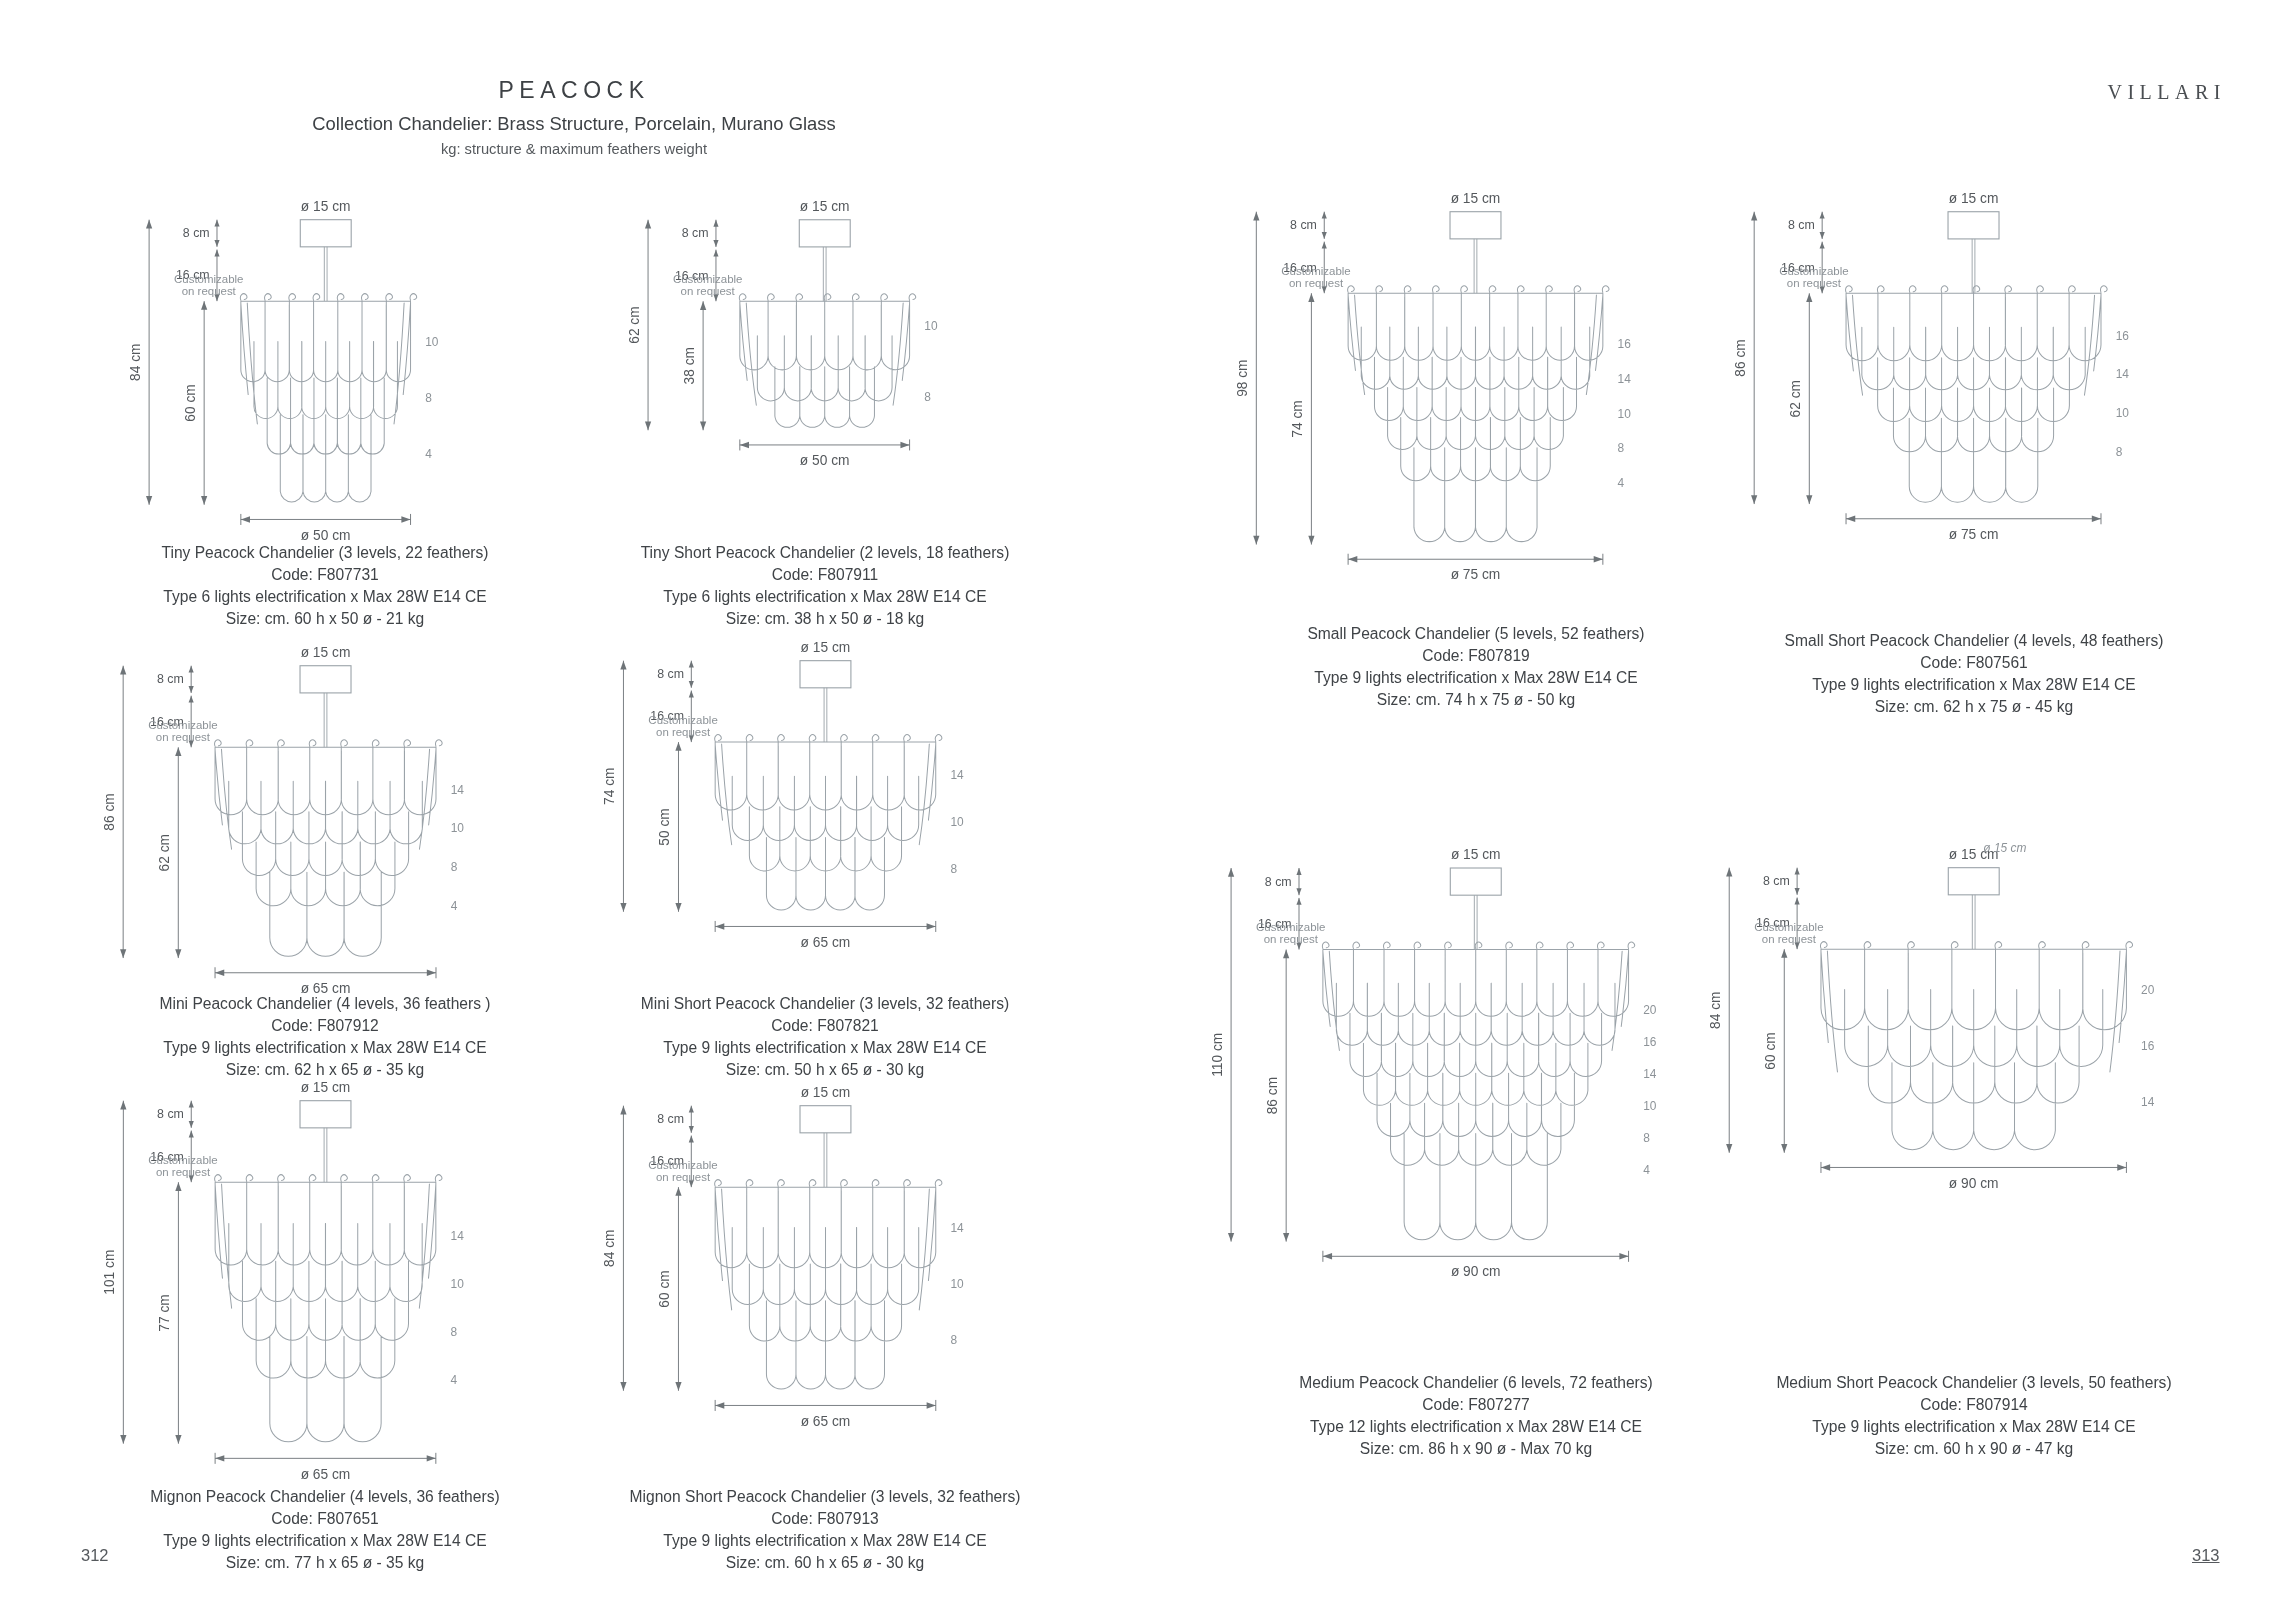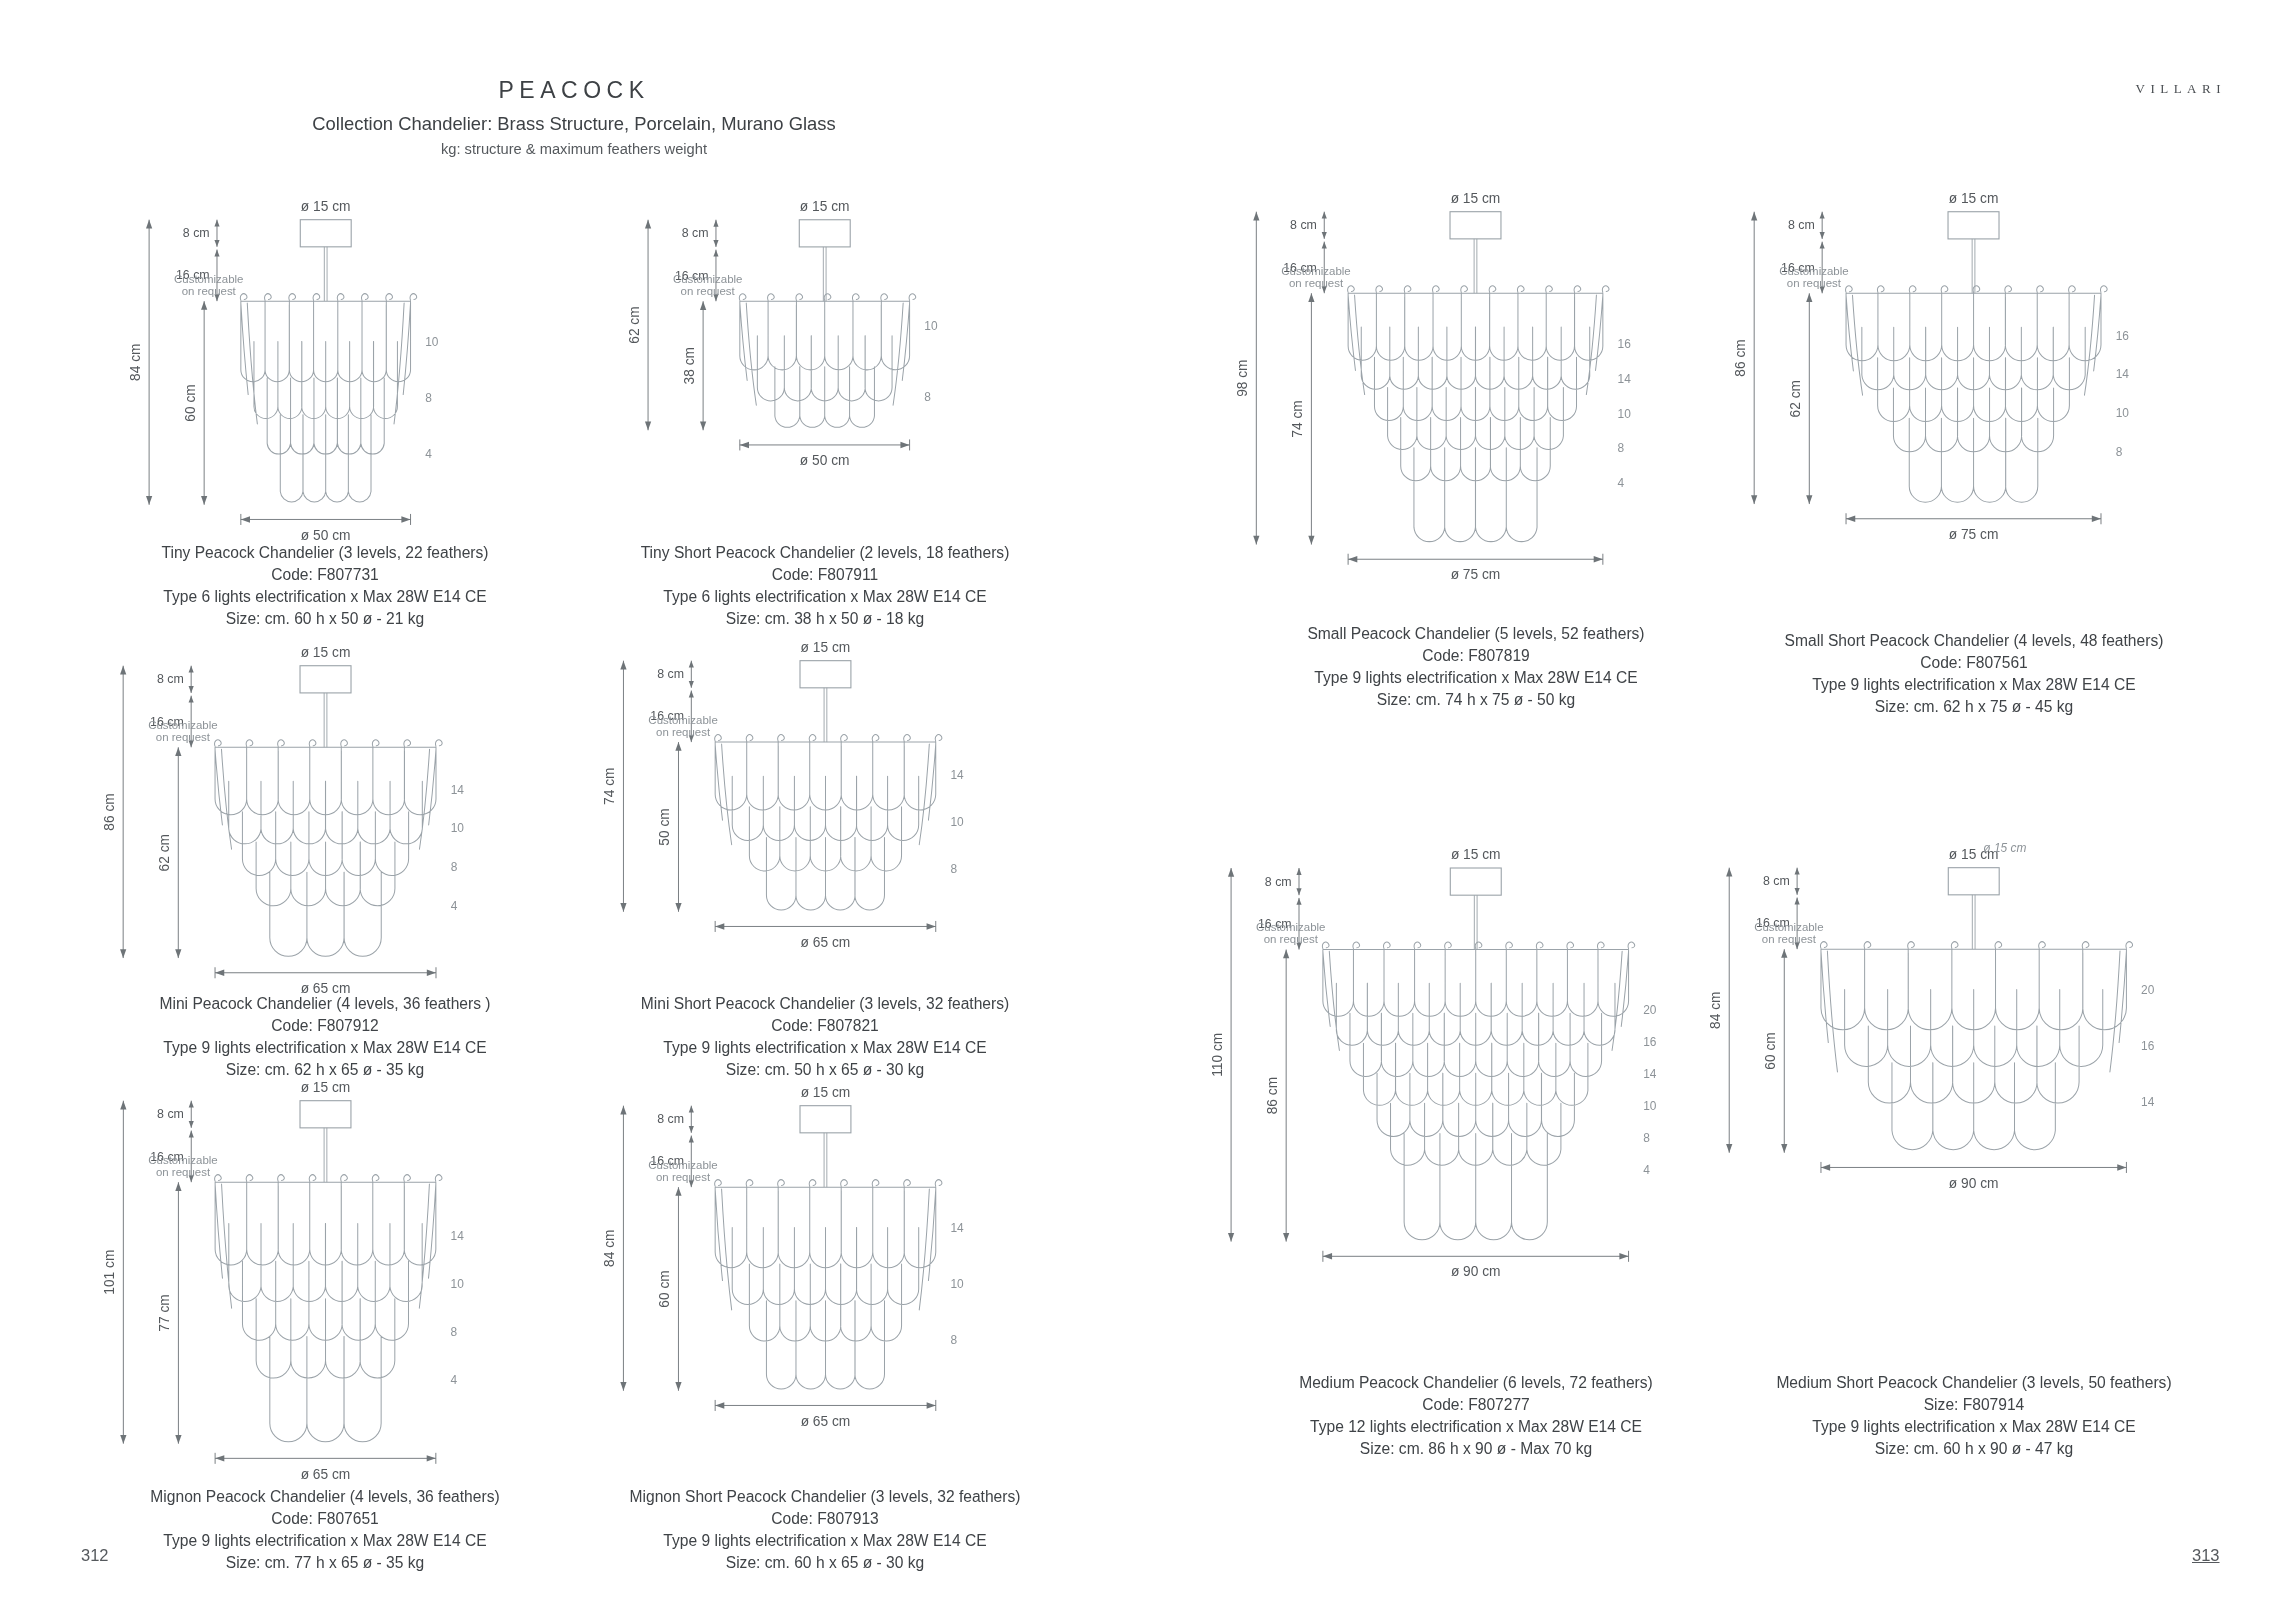--- a/index.html
+++ b/index.html
@@ -5,21 +5,21 @@
   html,body { margin:0; padding:0; }
   body {
     position:relative; width:2296px; height:1624px; background:#ffffff;
     font-family:"Liberation Sans", sans-serif; overflow:hidden;
   }
   .hdr { position:absolute; left:0; top:77px; width:1148px; text-align:center; color:#3d4145; }
   .hdr .title { font-size:23px; letter-spacing:5.5px; font-weight:400; }
   .hdr .subtitle { margin-top:9.2px; font-size:18.4px; color:#3d4145; }
   .hdr .note { margin-top:5.5px; font-size:14.7px; color:#55595d; }
   .brand { position:absolute; top:81px; right:70px; font-family:"Liberation Serif", serif;
-           font-size:13px; letter-spacing:5.5px; color:#4a4e52; }
+           font-size:20px; letter-spacing:5.5px; color:#4a4e52; }
   .card { position:absolute; }
   .card svg { display:block; pointer-events:none; }
   .caption { position:absolute; width:478px; text-align:center; color:#3f4347; }
   .caption div { font-size:15.6px; line-height:22px; }
   .pagenum { position:absolute; top:1546px; font-size:16.5px; color:#55595d; }
   svg text { font-family:"Liberation Sans", sans-serif; }
 </style>
 </head>
 <body>
 
@@ -518,20 +518,20 @@
   <div>Size: cm. 62 h x 75 ø - 45 kg</div>
 </div>
 <div class="caption" style="left:1237px;top:1372px;">
   <div>Medium Peacock Chandelier (6 levels, 72 feathers)</div>
   <div>Code: F807277</div>
   <div>Type 12 lights electrification x Max 28W E14 CE</div>
   <div>Size: cm. 86 h x 90 ø - Max 70 kg</div>
 </div>
 <div class="caption" style="left:1735px;top:1372px;">
   <div>Medium Short Peacock Chandelier (3 levels, 50 feathers)</div>
-  <div>Size: F807914</div>
+  <div>Code: F807914</div>
   <div>Type 9 lights electrification x Max 28W E14 CE</div>
   <div>Size: cm. 60 h x 90 ø - 47 kg</div>
 </div>
 
 <div class="pagenum" style="left:81px;">312</div>
 <div class="pagenum" style="left:2192px;text-decoration:underline;">313</div>
 
 
 </body></html>

